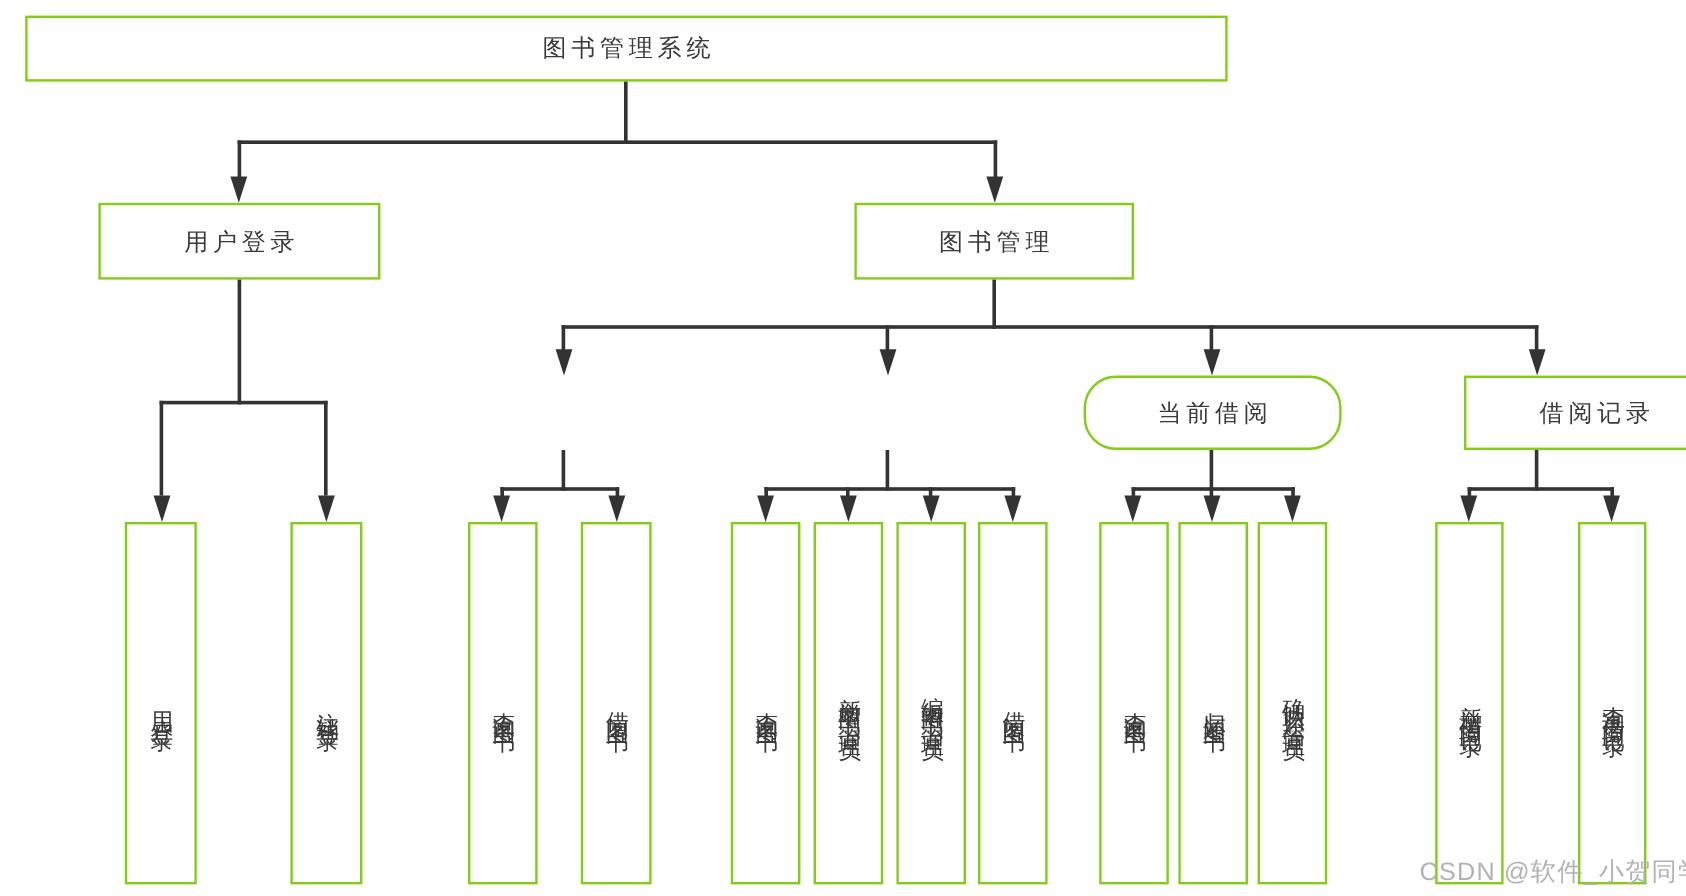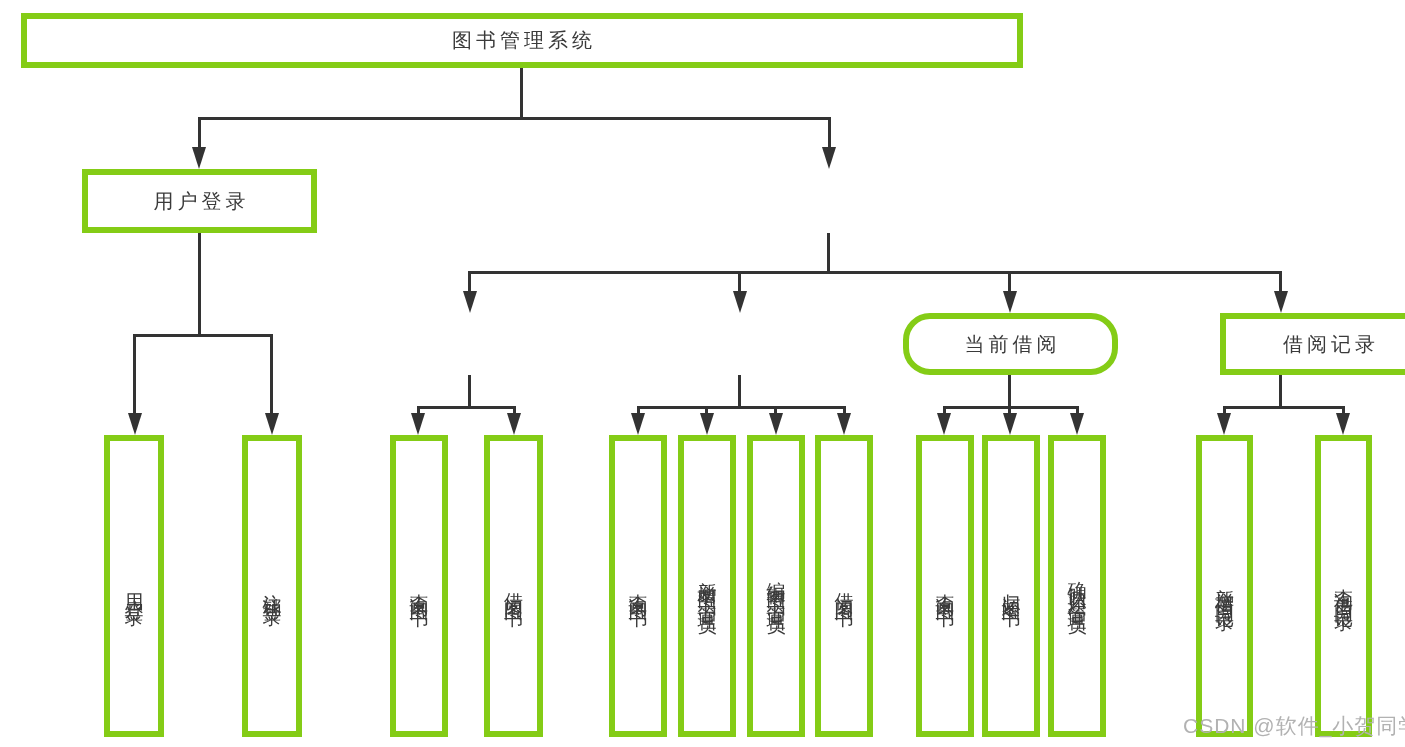--- a/index.html
+++ b/index.html
@@ -1,21 +1,21 @@
 <!DOCTYPE html>
 <html><head>
 <meta charset="utf-8">
 <style>
   html,body{margin:0;padding:0;background:#ffffff;}
   .canvas{
     position:relative;width:1405px;height:747px;background:#ffffff;overflow:hidden;
     font-family:"Liberation Sans",sans-serif;color:#3a3a3a;
   }
   .box{
-    position:absolute;box-sizing:border-box;border:6px solid #84cc16;background:#ffffff;
+    position:absolute;box-sizing:border-box;border:2px solid #84cc16;background:#ffffff;
     display:flex;align-items:center;justify-content:center;
     font-size:20px;letter-spacing:4px;text-indent:4px;color:#3a3a3a;
   }
   .leaf span{
     display:block;writing-mode:vertical-rl;letter-spacing:5px;font-size:19px;
     white-space:nowrap;
   }
   .hline{position:absolute;height:3px;background:#333333;}
   .vline{position:absolute;width:3px;background:#333333;}
   .arrowhead{
@@ -41,20 +41,23 @@
     <div class="vline" style="left:520px;top:68px;height:50px;"></div>
     <div class="hline" style="left:198px;top:117px;width:633px;"></div>
     <div class="vline" style="left:198px;top:117px;height:31px;"></div>
     <div class="arrowhead" style="left:192px;top:147px;"></div>
     <div class="vline" style="left:828px;top:117px;height:31px;"></div>
     <div class="arrowhead" style="left:822px;top:147px;"></div>
   </div>
 
   <div class="box" style="left:82px;top:169px;width:235px;height:64px;">
     <span>用户登录</span>
+  </div>
+  <div class="box" style="left:712px;top:169px;width:233px;height:64px;">
+    <span>图书管理</span>
   </div>
 
   <div>
     <div class="vline" style="left:198px;top:233px;height:104px;"></div>
     <div class="hline" style="left:133px;top:334px;width:140px;"></div>
     <div class="vline" style="left:133px;top:334px;height:79px;"></div>
     <div class="arrowhead" style="left:128px;top:413px;"></div>
     <div class="vline" style="left:270px;top:334px;height:79px;"></div>
     <div class="arrowhead" style="left:265px;top:413px;"></div>
   </div>

